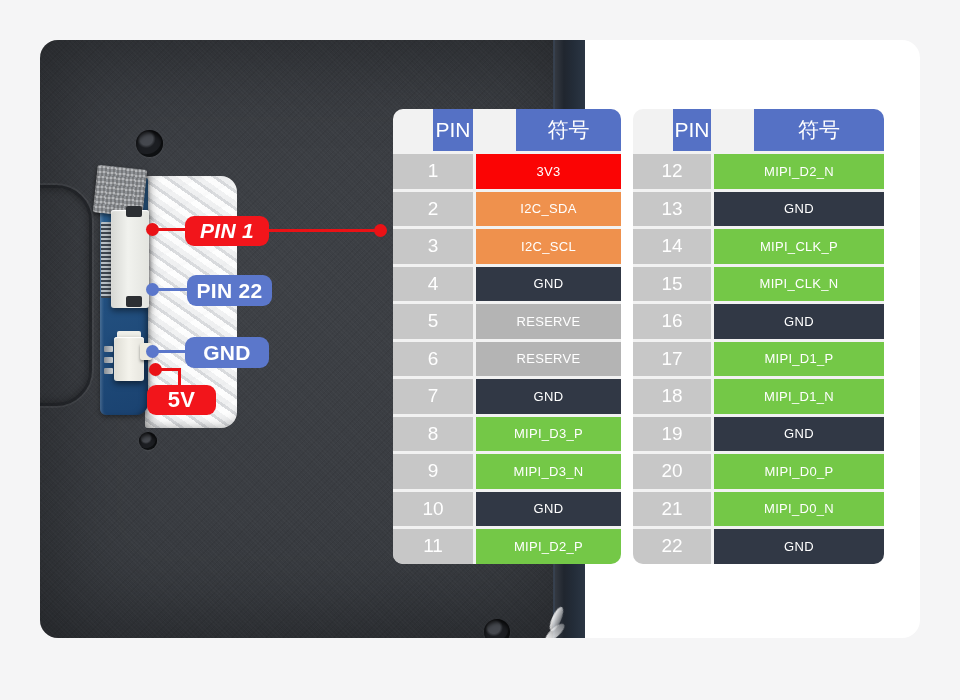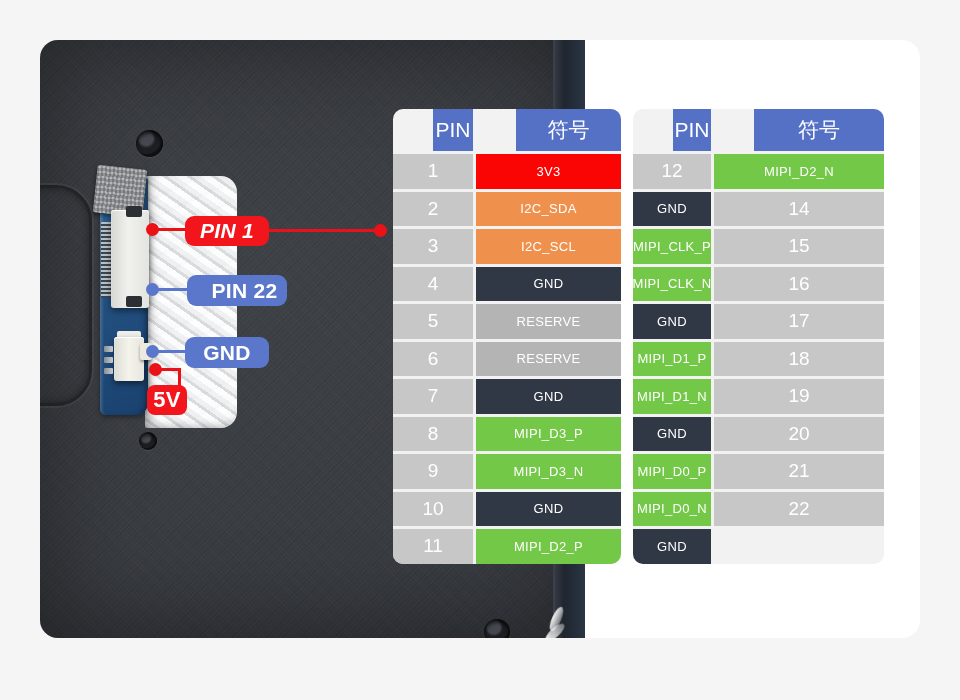--- a/index.html
+++ b/index.html
@@ -99,23 +99,23 @@
 
   
   .pill{
     position:absolute;display:flex;align-items:center;justify-content:center;
     color:#fff;font-weight:bold;font-size:21px;border-radius:9px;
     letter-spacing:0.3px;
   }
   .pill.red{background:var(--label_red);}
   .pill.blue{background:var(--label_blue);}
   .pill-pin1{left:145px;top:176px;width:84px;height:30px;font-style:italic;}
-  .pill-pin22{left:147px;top:235px;width:85px;height:31px;padding-left:15px;}
+  .pill-pin22{left:147px;top:235px;width:85px;height:31px;}
   .pill-gnd{left:145px;top:297px;width:84px;height:31px;}
-  .pill-5v{left:107px;top:345px;width:40px;height:30px;font-size:22px;border-radius:8px;}
+  .pill-5v{left:107px;top:345px;width:69px;height:30px;font-size:22px;}
 
   .dot{position:absolute;width:13px;height:13px;border-radius:50%;}
   .dot.red{background:var(--accent_line_red);}
   .dot.blue{background:var(--label_blue);}
   .d1{left:106px;top:183px;} .d1b{left:334px;top:184px;}
   .d22{left:106px;top:243px;} .dgnd{left:106px;top:305px;} .d5v{left:109px;top:323px;}
 
   .line{position:absolute;}
   .line.red{background:var(--accent_line_red);}
   .line.blue{background:var(--label_blue);}
@@ -214,20 +214,21 @@
         <div class="cell pcell">10</div>
         <div class="cell scell c-dark">GND</div>
         <div class="cell pcell">11</div>
         <div class="cell scell c-green">MIPI_D2_P</div>
       </div>
     <div class="pintable t2">
         <div class="cell hcell">PIN</div>
         <div class="cell hcell">符号</div>
         <div class="cell pcell">12</div>
         <div class="cell scell c-green">MIPI_D2_N</div>
+        <div class="cell pcell">13</div>
         <div class="cell scell c-dark">GND</div>
         <div class="cell pcell">14</div>
         <div class="cell scell c-green">MIPI_CLK_P</div>
         <div class="cell pcell">15</div>
         <div class="cell scell c-green">MIPI_CLK_N</div>
         <div class="cell pcell">16</div>
         <div class="cell scell c-dark">GND</div>
         <div class="cell pcell">17</div>
         <div class="cell scell c-green">MIPI_D1_P</div>
         <div class="cell pcell">18</div>

